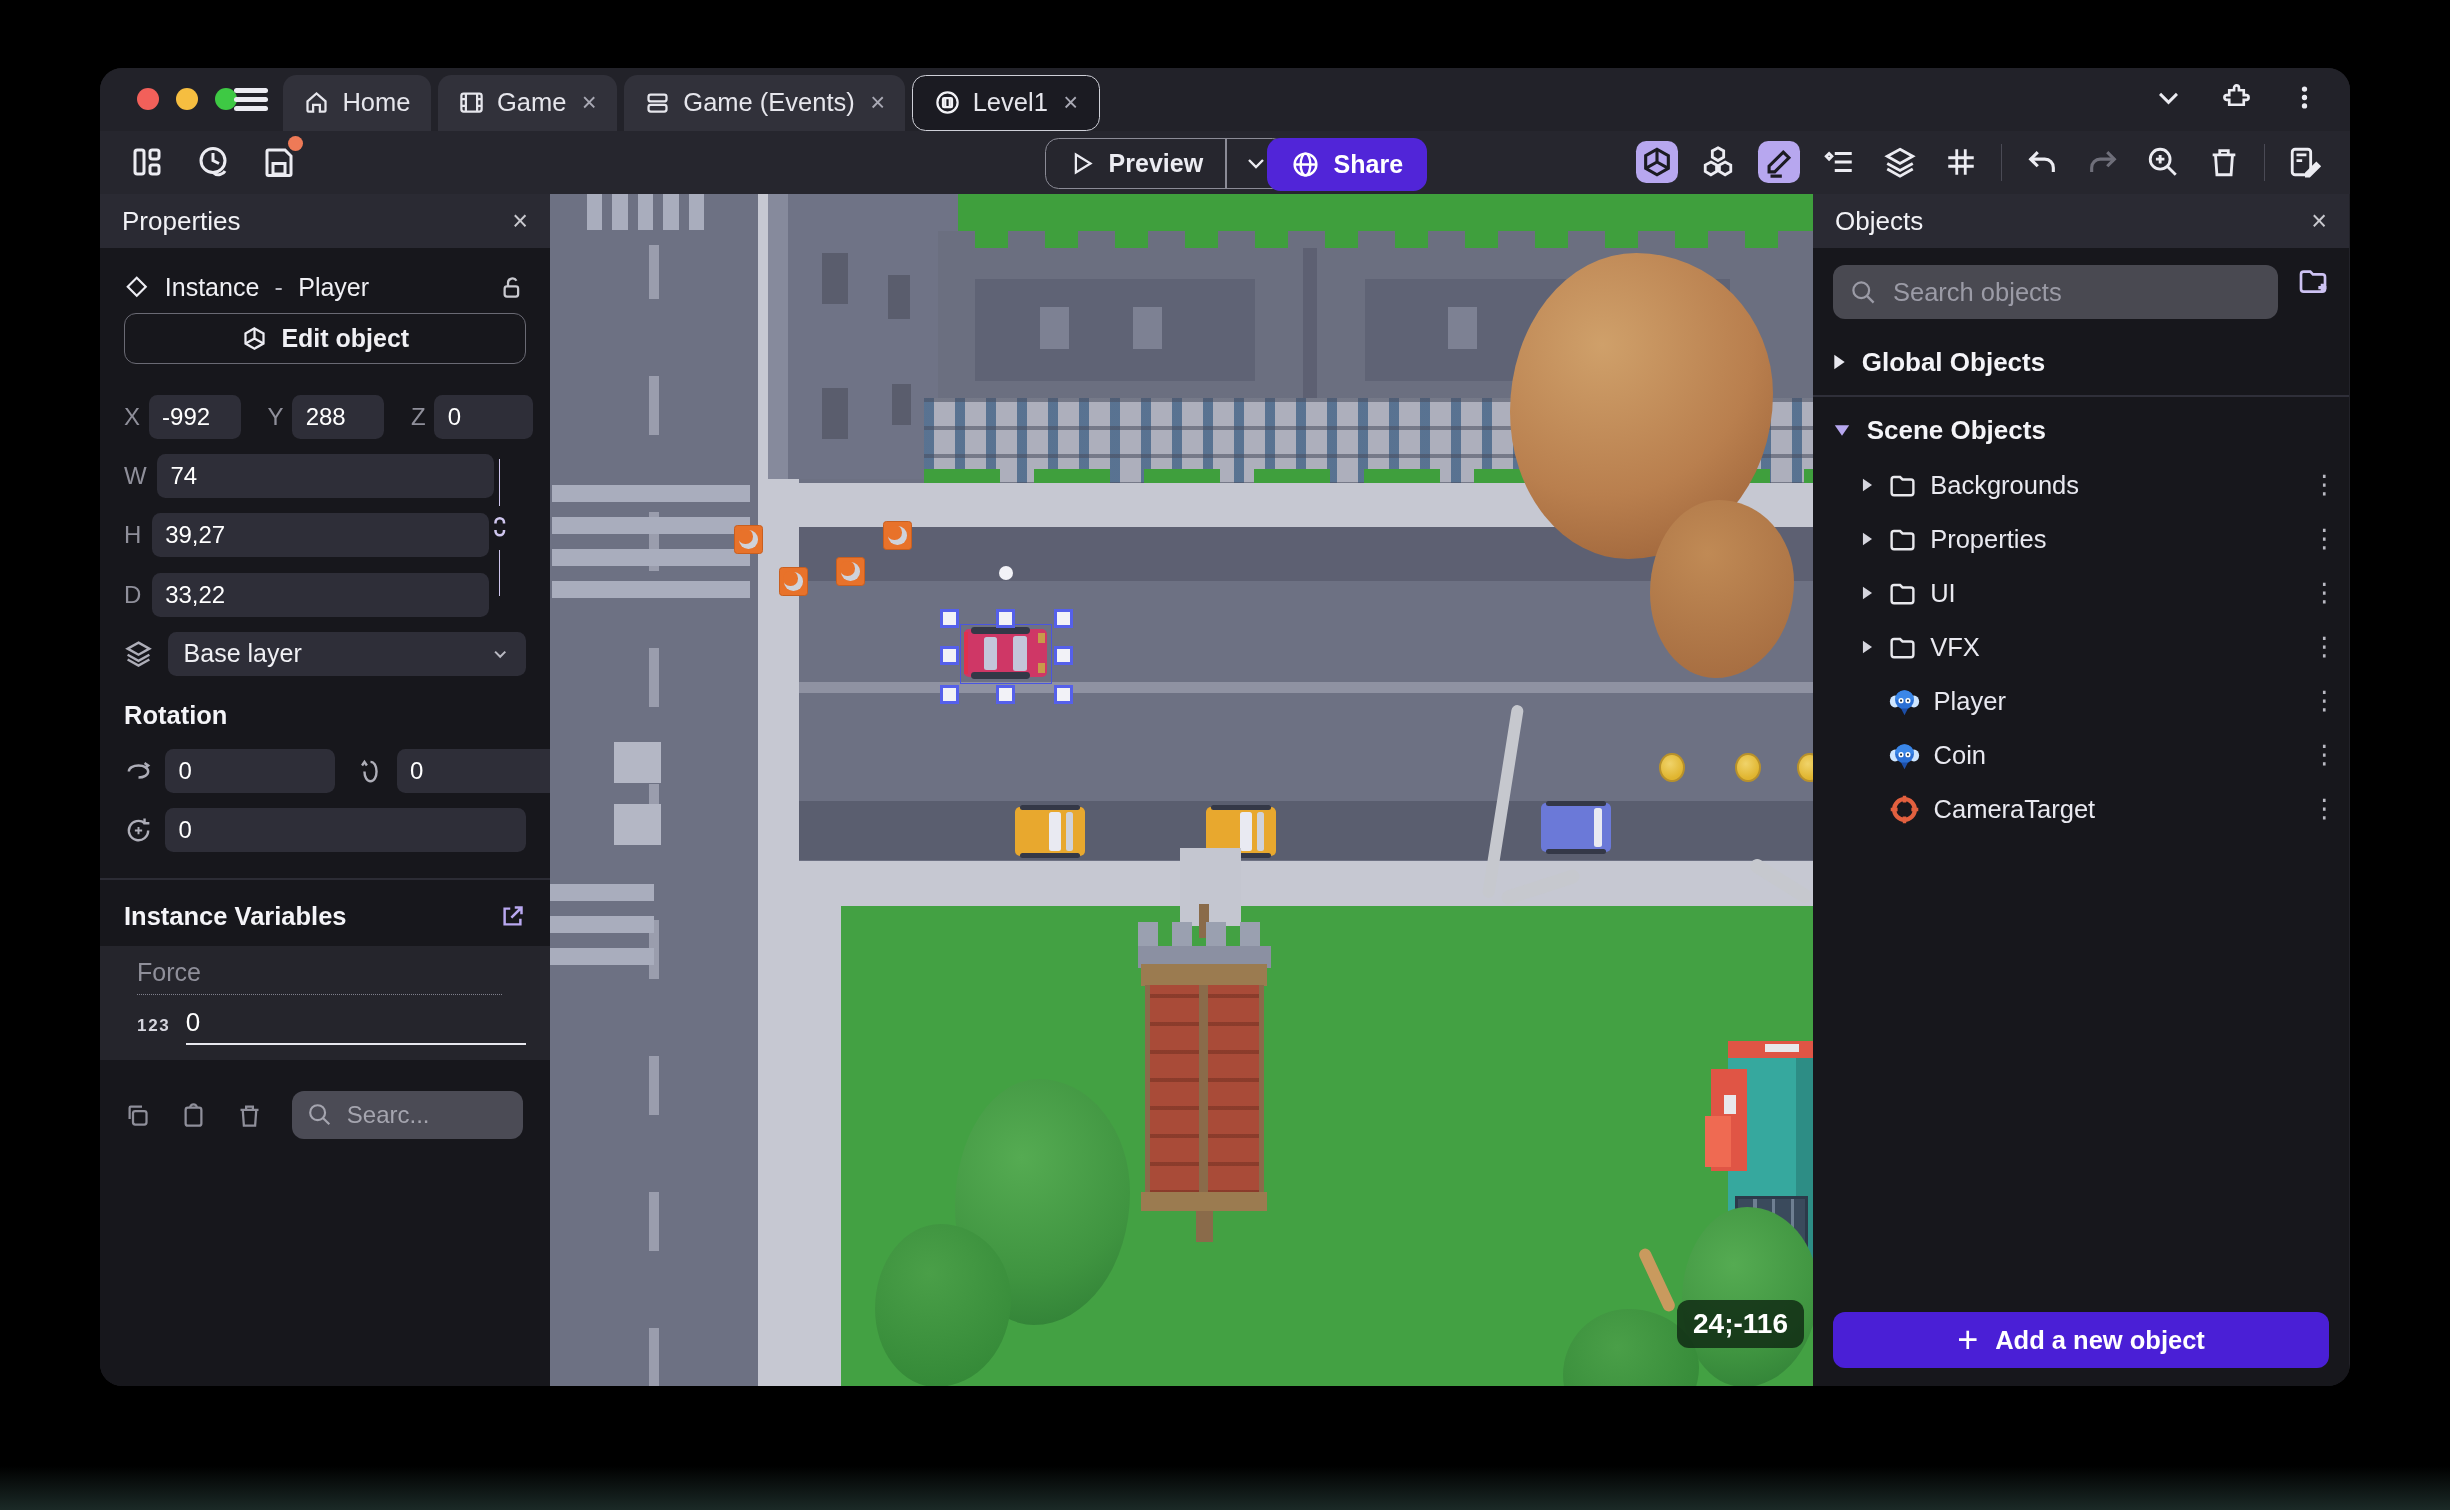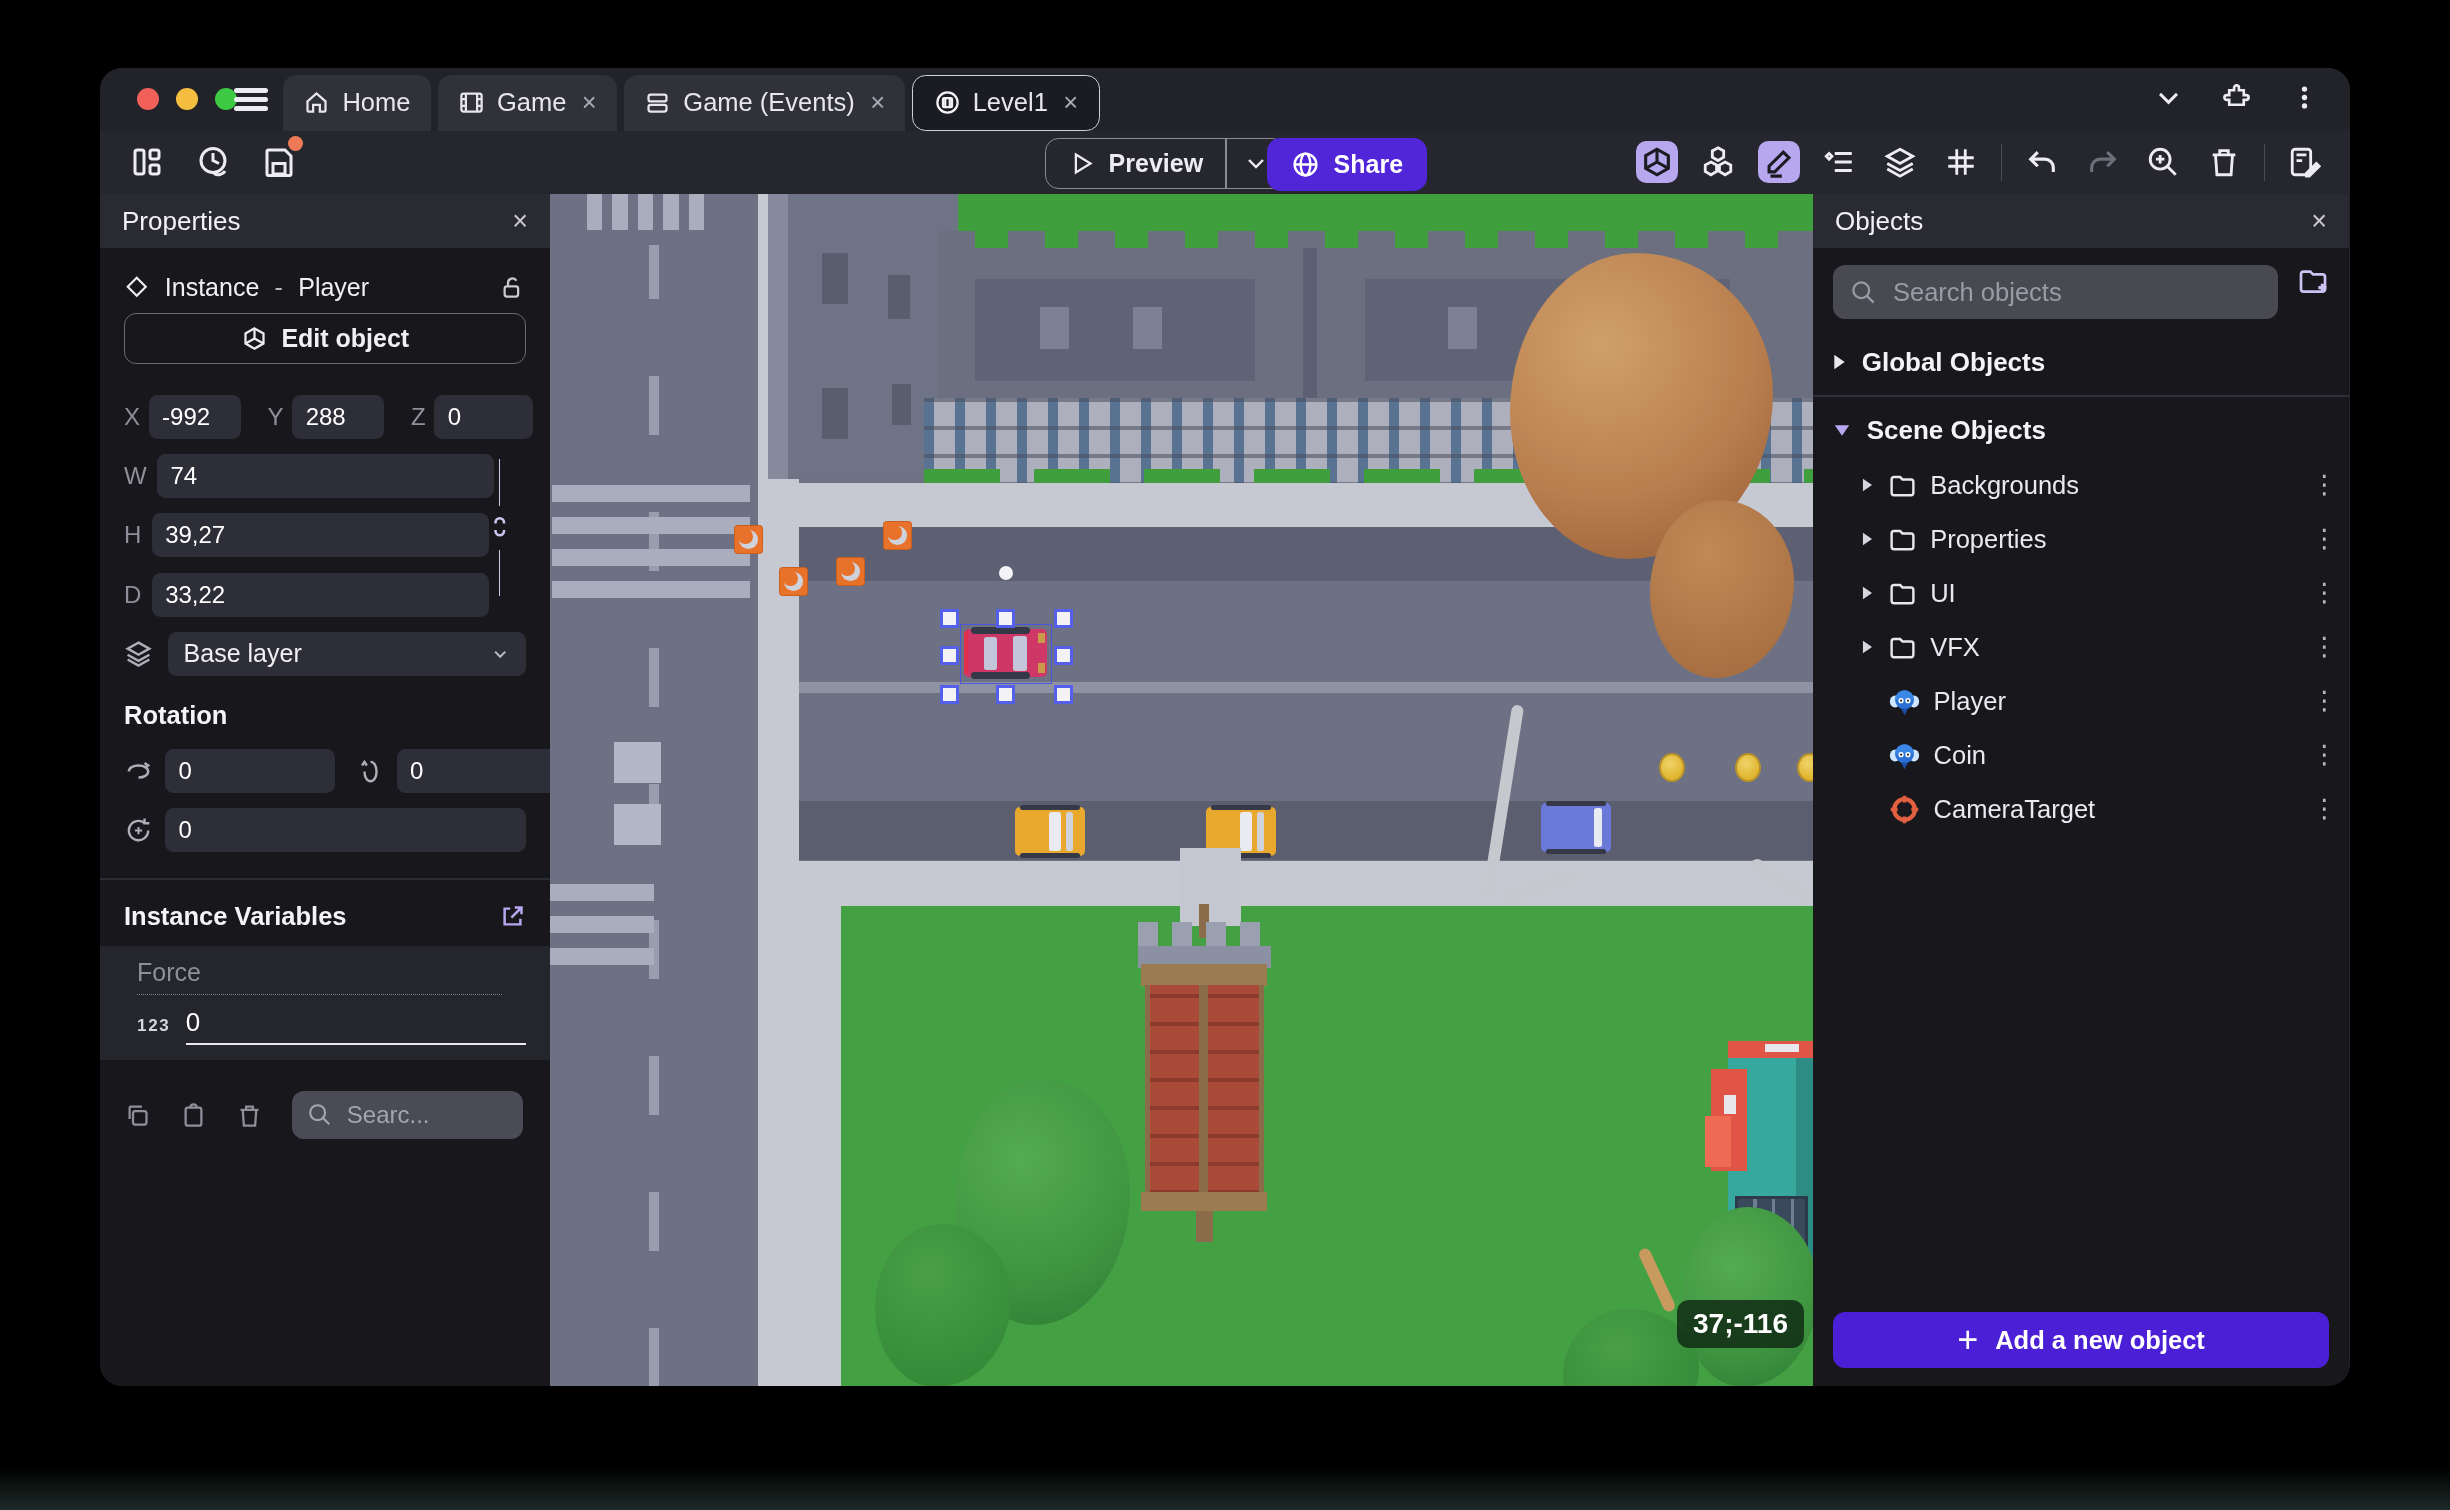--- a/index.html
+++ b/index.html
@@ -592,21 +592,21 @@
           <div class="abs" style="left:12.7px;top:54px;width:12px;height:18.7px;background:#e8e8ec"></div>
           <div class="abs" style="left:24px;top:155px;width:73px;height:59px;background:repeating-linear-gradient(90deg,#3a4a5c 0 15.3px,#6e7f92 15.3px 18.7px),#3a4a5c;border:3.4px solid #2c3a4a;box-sizing:border-box"></div>
         </div>
 
         <div class="tree" style="left:405px;top:885px;width:175px;height:246px;background:radial-gradient(circle at 38% 32%,#55ab52,#3f9440 60%,#2f7e35 95%)"></div>
         <div class="tree" style="left:325px;top:1030px;width:136px;height:163px;background:radial-gradient(circle at 40% 30%,#4a9f48,#358a38 80%)"></div>
         <div class="abs" style="left:1101px;top:1052px;width:12px;height:68px;background:#c99a5e;border-radius:6px;transform:rotate(-25deg)"></div>
         <div class="tree" style="left:1132px;top:1013px;width:136px;height:180px;background:radial-gradient(circle at 38% 32%,#55ab52,#3f9440 60%,#2f7e35 95%)"></div>
         <div class="tree" style="left:1013px;top:1115px;width:136px;height:127px;background:radial-gradient(circle at 40% 30%,#4a9f48,#358a38 80%)"></div>
 
-        <div class="badge" style="left:1127px;top:1106px;width:127px;height:48px">37;-116</div>
+        <div class="badge" style="left:1127px;top:1106px;width:127px;height:48px">24;-116</div>
       </div>
 
       <div class="panel right">
         <div class="panel-h">
           <span class="pt">Objects</span>
           <span class="px">×</span>
         </div>
 
         <div class="osearchrow">
           <div class="osearch">

